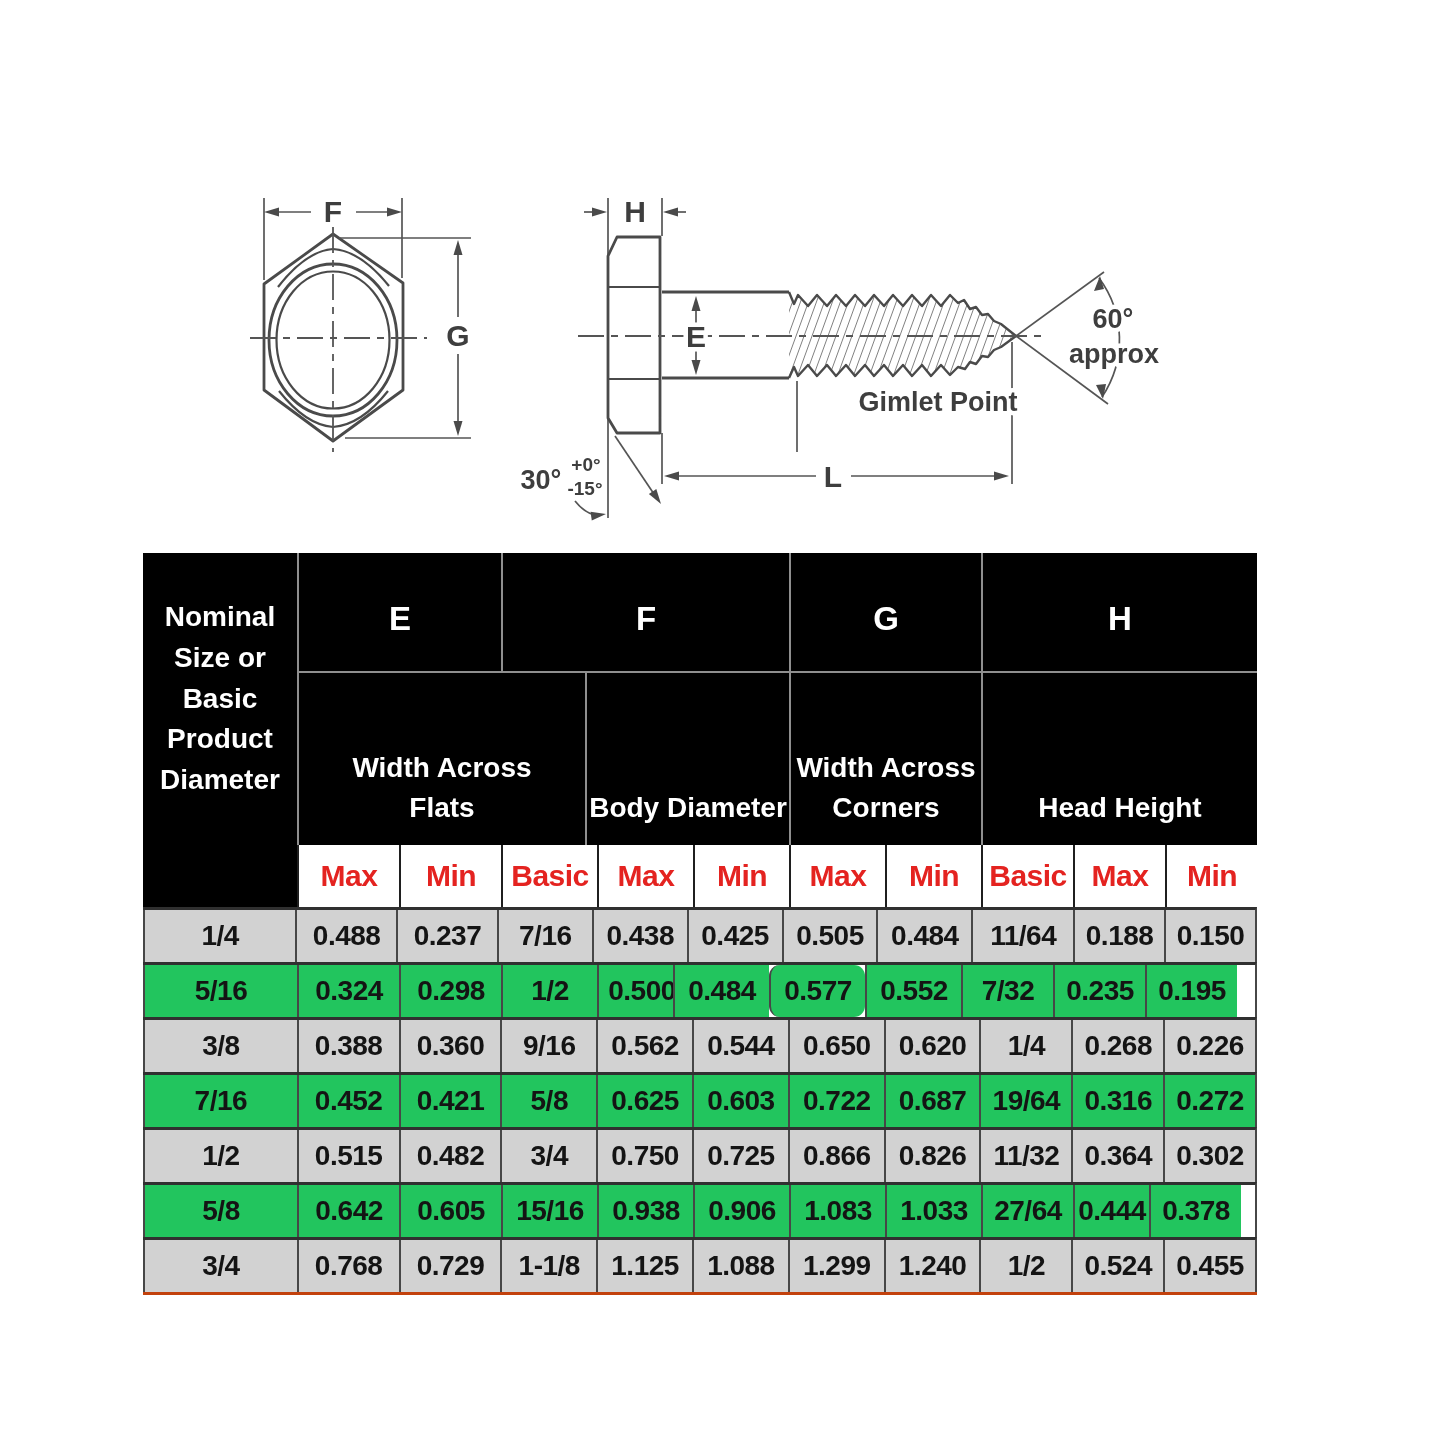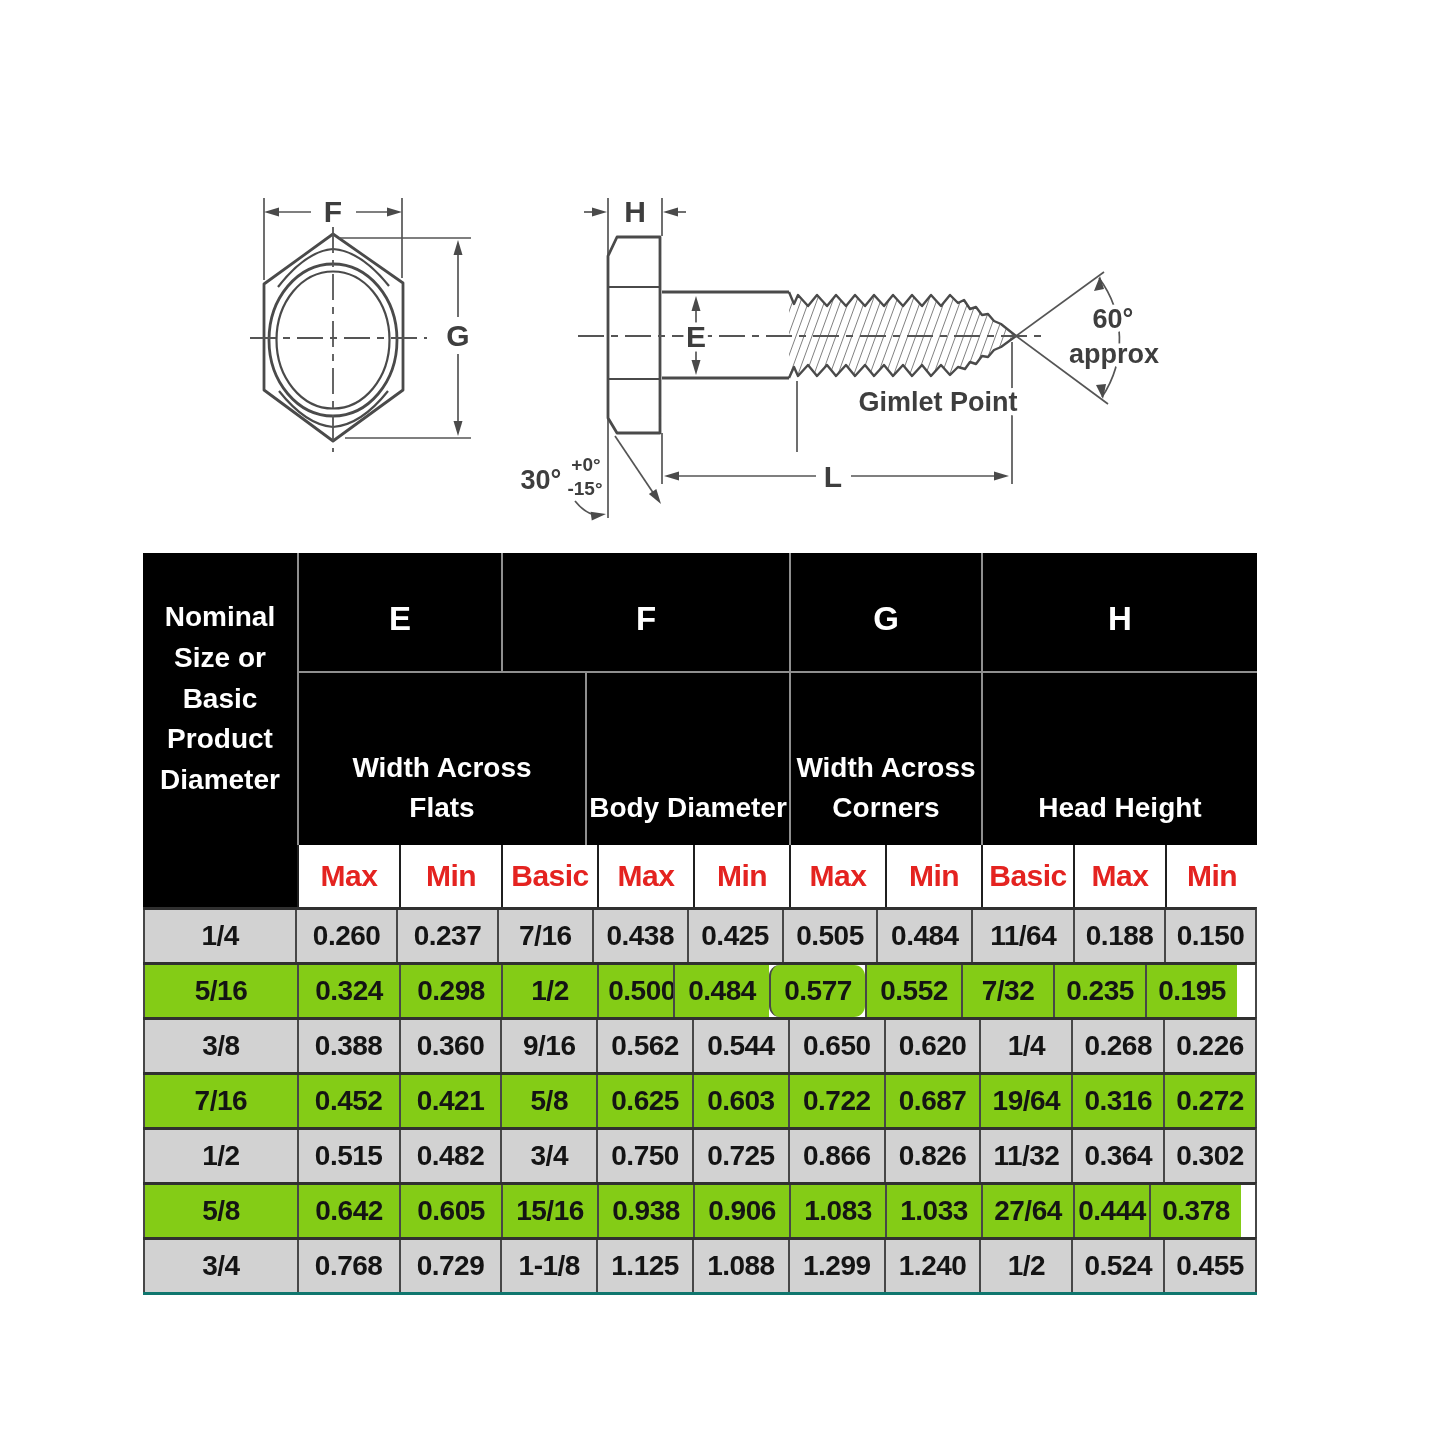--- a/index.html
+++ b/index.html
@@ -41,24 +41,24 @@
     font-size:28px; line-height:1.45; padding-bottom:16px; }
   .ncell .inner { max-width:215px; }
   .wE { width:204px; } .wF { width:288px; } .wG { width:192px; } .wH { width:276px; }
   .subhead { display:flex; height:62px; }
   .scell-first { width:154px; background:#000; }
   .scell {
     background:#fff; color:#e42320; font-weight:bold; font-size:30px;
     display:flex; align-items:center; justify-content:center;
     border-left:2px solid #1f1f1f; letter-spacing:-0.5px;
   }
-  .tbody { border-bottom:3px solid #0f766e; }
+  .tbody { border-bottom:3px solid #c2410c; }
   .drow { display:flex; height:55px; border-top:3px solid #303030; }
   .drow.gray  .dcell { background:#d2d2d2; }
-  .drow.white .dcell { background:#84cc16; }
+  .drow.white .dcell { background:#22c55e; }
   .dcell {
     display:flex; align-items:center; justify-content:center;
     font-size:28px; font-weight:bold; color:#141414; letter-spacing:-0.5px;
     border-left:2px solid #474747;
   }
   .dcell.first { border-left:2px solid #474747; }
   .drow { border-right:2px solid #474747; }
 </style>
 </head>
 <body>
@@ -217,21 +217,21 @@
           <div class="scell" style="width: 96px;">Min</div>
           <div class="scell" style="width: 92px;">Basic</div>
           <div class="scell" style="width: 92px;">Max</div>
           <div class="scell" style="width: 92px;">Min</div>
         </div>
     </div>
 
     <div class="tbody">
         <div class="drow gray">
           <div class="dcell first" style="width: 154px;">1/4</div>
-          <div class="dcell" style="width: 102px;">0.260</div>
+          <div class="dcell" style="width: 102px;">0.488</div>
           <div class="dcell" style="width: 102px;">0.237</div>
           <div class="dcell" style="width: 96px;">7/16</div>
           <div class="dcell" style="width: 96px;">0.438</div>
           <div class="dcell" style="width: 96px;">0.425</div>
           <div class="dcell" style="width: 96px;">0.505</div>
           <div class="dcell" style="width: 96px;">0.484</div>
           <div class="dcell" style="width: 103px;">11/64</div>
           <div class="dcell" style="width: 92px;">0.188</div>
           <div class="dcell" style="width: 92px;">0.150</div>
         </div>

